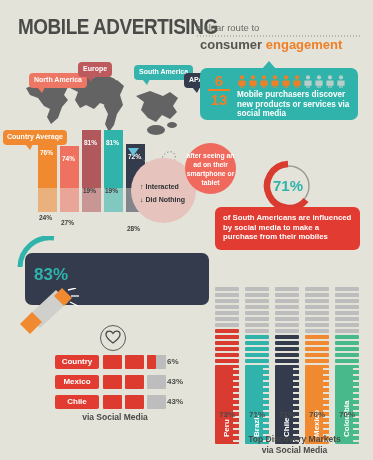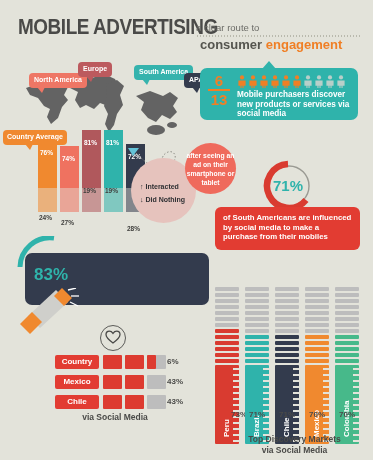--- a/index.html
+++ b/index.html
@@ -356,21 +356,21 @@
         <div class="notch" style="top: 39px;"></div>
         <div class="notch" style="top: 45px;"></div>
         <div class="notch" style="top: 51px;"></div>
         <div class="notch" style="top: 57px;"></div>
         <div class="notch" style="top: 63px;"></div>
         <div class="notch" style="top: 69px;"></div>
         <div class="notch" style="top: 75px;"></div>
         <div class="dname" style="left: 7px; top: 72px;">Peru</div>
       </div>
     </div>
-    <div class="dpct" style="left: 12px;">73%</div>
+    <div class="dpct" style="left: 0px;">73%</div>
     <div class="dcol" style="left: 30px;">
       <div class="dseg" style="background: rgb(189, 189, 189);"></div>
       <div class="dseg" style="background: rgb(189, 189, 189);"></div>
       <div class="dseg" style="background: rgb(189, 189, 189);"></div>
       <div class="dseg" style="background: rgb(189, 189, 189);"></div>
       <div class="dseg" style="background: rgb(189, 189, 189);"></div>
       <div class="dseg" style="background: rgb(189, 189, 189);"></div>
       <div class="dseg" style="background: rgb(189, 189, 189);"></div>
       <div class="dseg" style="background: rgb(189, 189, 189);"></div>
       <div class="dseg" style="background: rgb(47, 179, 171);"></div>

